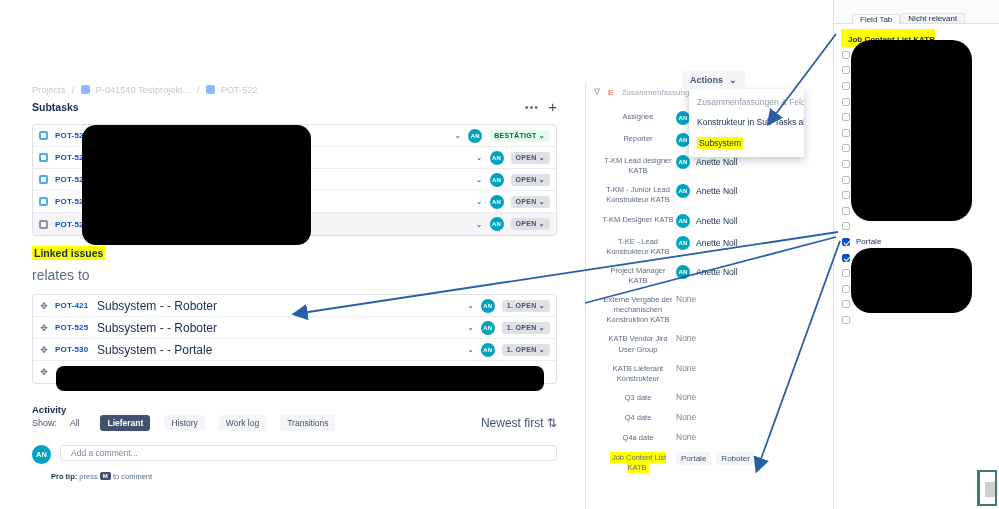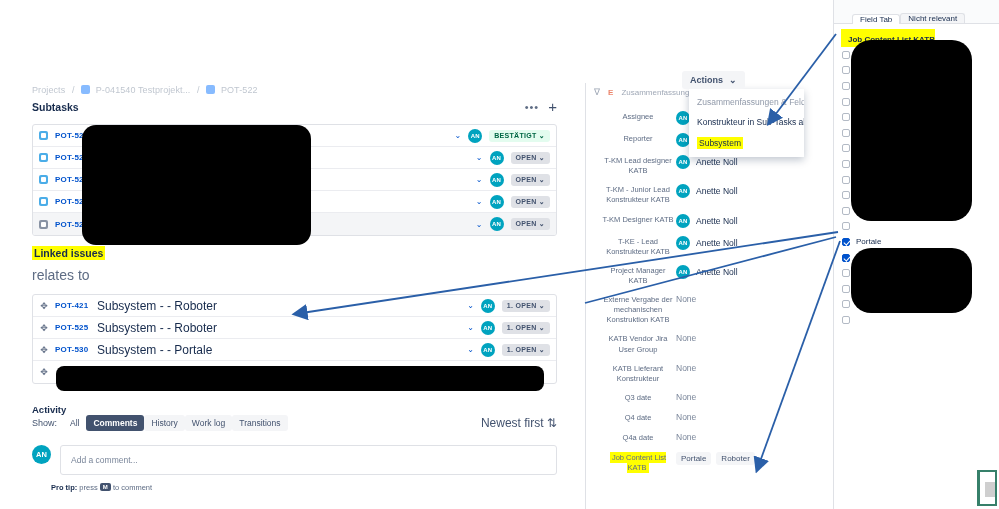--- a/index.html
+++ b/index.html
@@ -66,21 +66,21 @@
   .act-show { font-size: 9px; color: #42526e; }
   .fbtn { font-size: 8.5px; color: #42526e; padding: 3px 7px; border-radius: 3px;
     background: #f4f5f7; white-space: nowrap; }
   .fbtn.plain { background: transparent; }
   .fbtn.active { background: #42526e; color: #fff; font-weight: bold; }
   .newest { margin-left: auto; font-size: 12px; color: #42526e; }
 
   .comment-row { display: flex; align-items: flex-start; gap: 9px; margin-top: 14px; padding: 0 10px; }
   .avatar.lg { width: 19px; height: 19px; font-size: 7.5px; flex: 0 0 auto; }
   .comment-col { flex: 1; }
-  .comment-box { border: 1px solid #dfe1e6; border-radius: 3px; background: #fff; height: 30px;
+  .comment-box { border: 1px solid #dfe1e6; border-radius: 3px; background: #fff; height: 16px;
     display: flex; align-items: center; padding: 0 10px; font-size: 8.5px; color: #7a869a; }
   .protip { font-size: 7.5px; color: #5e6c84; margin-top: 8px; padding-left: 29px; }
   .protip b { color: #172b4d; }
   .kbd { display: inline-block; background: #42526e; color: #fff; font-size: 6px;
     padding: 1px 3px; border-radius: 2px; font-weight: bold; vertical-align: 1px; }
 
   
   .mid-panel { position: absolute; left: 585px; top: 83px; width: 235px; height: 426px;
     background: #fff; border-left: 1px solid #dfe1e6; z-index: 5; }
   .mid-toolbar { display: flex; align-items: center; gap: 8px; height: 18px; padding: 0 8px;
@@ -254,23 +254,23 @@
           <span class="ic-link">✥</span>
           <span class="key"></span>
           <span class="summary"></span>
         </div>
       </div>
 
     <div class="activity-block">
       <div class="act-title">Activity</div>
       <div class="act-filters">
         <span class="act-show">Show:</span>
-        <span id="act-btns" style="display:flex;gap:0;align-items:center;">
+        <span id="act-btns" style="display:flex;gap:14px;align-items:center;">
             <span class="fbtn plain">All</span>
-            <span class="fbtn active">Comments</span>
+            <span class="fbtn active">Lieferant</span>
             <span class="fbtn">History</span>
             <span class="fbtn">Work log</span>
             <span class="fbtn">Transitions</span>
           </span>
         <span class="newest">
           <span>Newest first</span>
           <span>⇅</span>
         </span>
       </div>
     </div>

